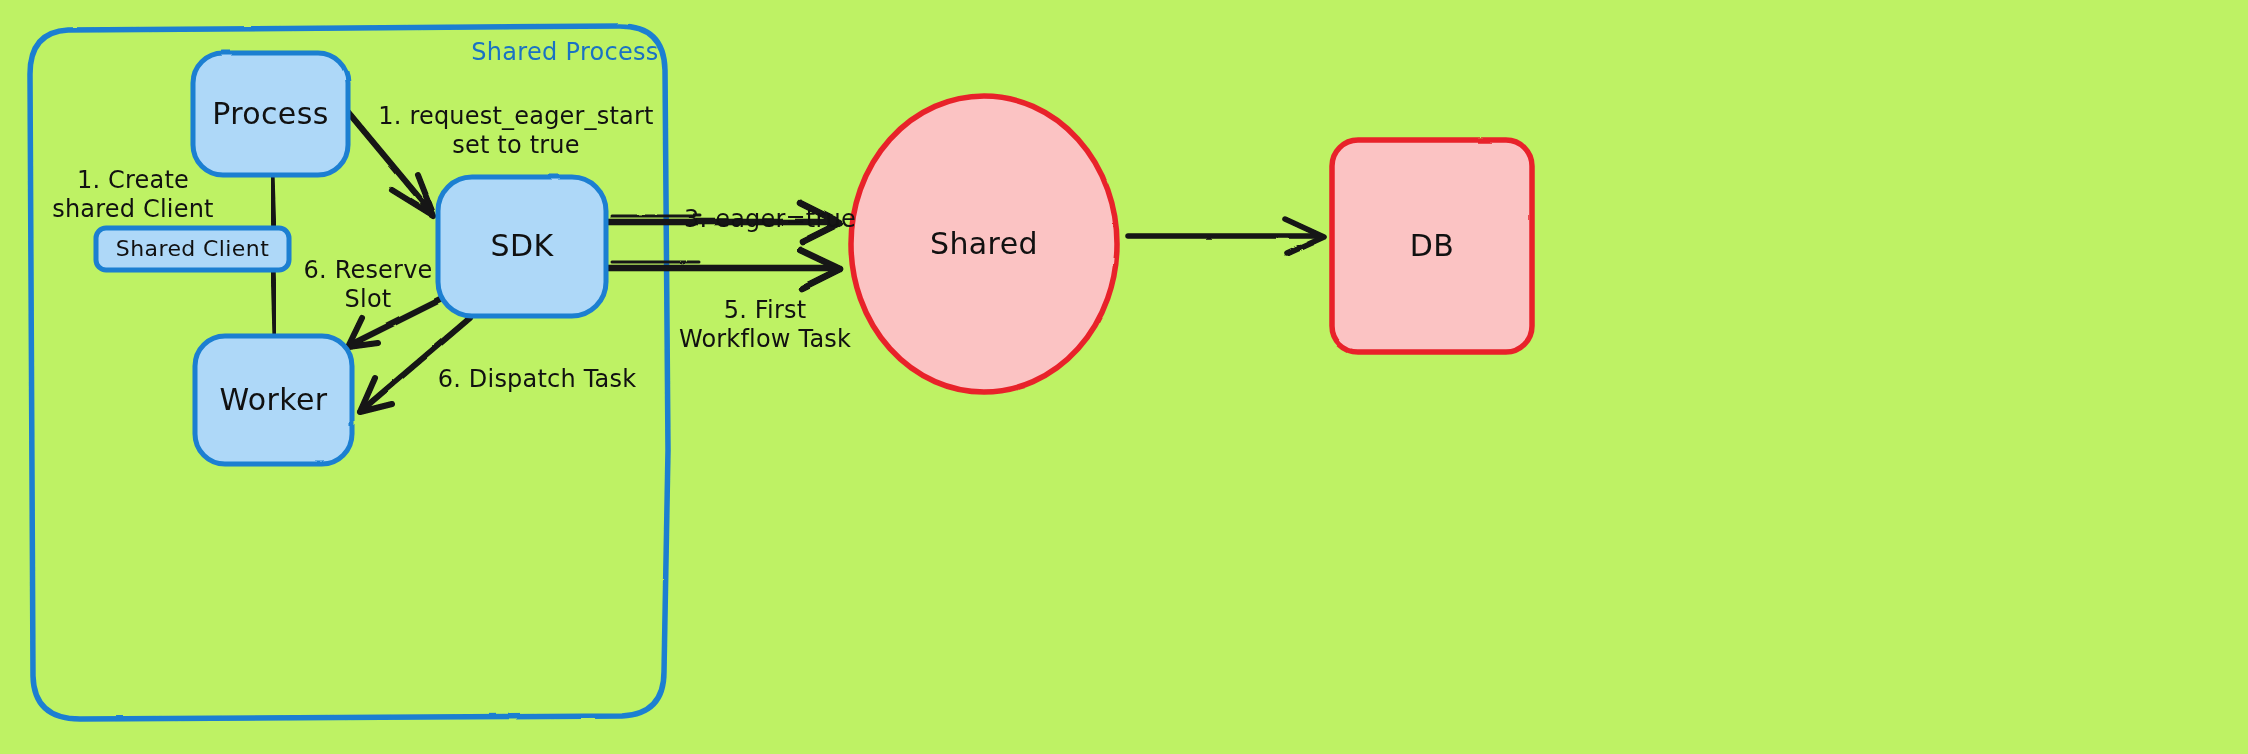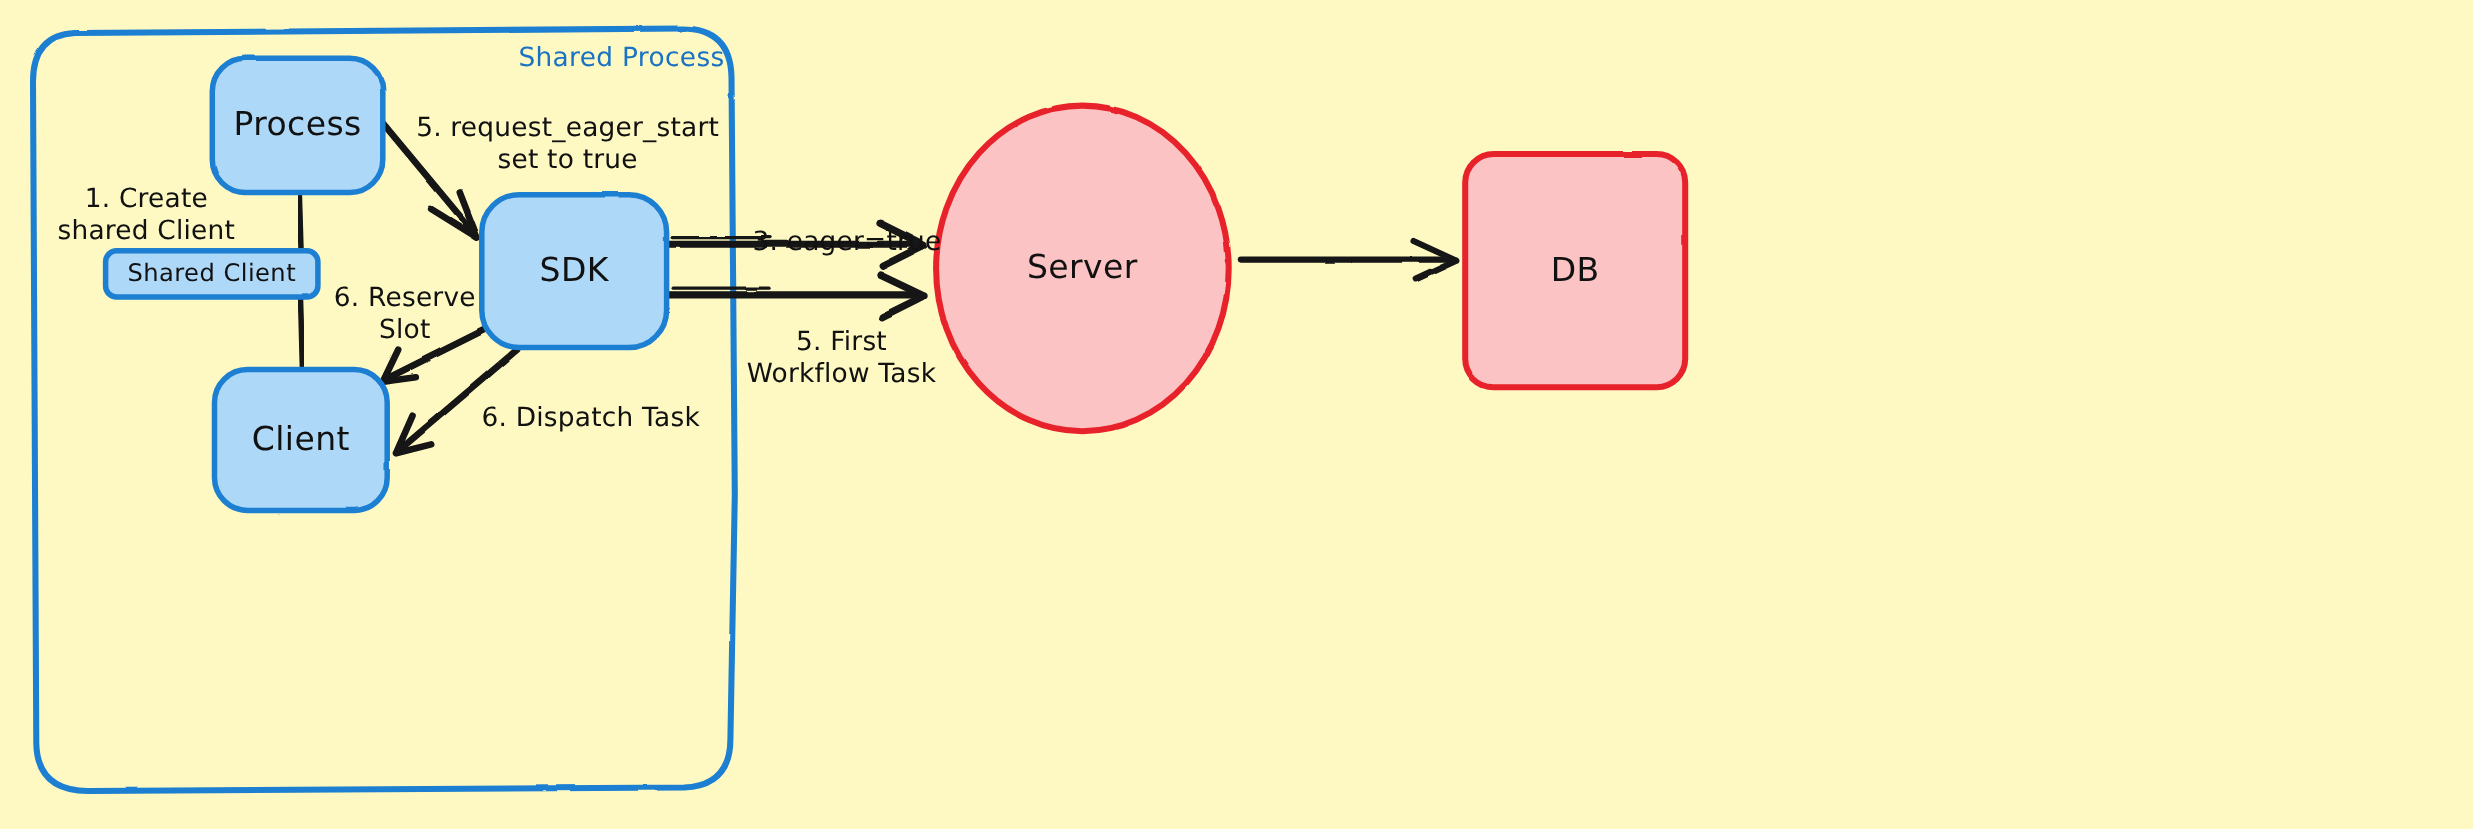--- a/index.html
+++ b/index.html
@@ -8,21 +8,21 @@
     padding: 0;
     background: #ffffff;
   }
   body {
     font-family: "DejaVu Sans", sans-serif;
   }
   #canvas {
     position: relative;
     width: 2248px;
     height: 754px;
-    background: #fef9c3;
+    background: #bef264;
     overflow: hidden;
   }
   svg.layer {
     position: absolute;
     left: 0;
     top: 0;
     width: 2248px;
     height: 754px;
   }
   .node-label,
@@ -144,32 +144,32 @@
       <rect x="1332" y="140" width="200" height="212" rx="26" ry="26" fill="#fbc3c3" stroke="#e8232a" stroke-width="5.5"></rect>
     </g>
   </svg>
 
   <div class="group-label center-box" style="left:440px; top:38px; width:250px; height:30px;">Shared Process</div>
 
   <div class="node-label center-box" style="left:193px; top:53px; width:155px; height:122px;">Process</div>
 
   <div class="node-label small center-box" style="left:96px; top:228px; width:193px; height:42px;">Shared Client</div>
 
-  <div class="node-label center-box" style="left:195px; top:336px; width:157px; height:128px;">Client</div>
+  <div class="node-label center-box" style="left:195px; top:336px; width:157px; height:128px;">Worker</div>
 
   <div class="node-label center-box" style="left:438px; top:177px; width:168px; height:139px;">SDK</div>
 
-  <div class="node-label center-box" style="left:851px; top:96px; width:266px; height:296px;">Server</div>
+  <div class="node-label center-box" style="left:851px; top:96px; width:266px; height:296px;">Shared</div>
 
   <div class="node-label center-box" style="left:1332px; top:140px; width:200px; height:212px;">DB</div>
 
   <div class="edge-label center-box" style="left:18px; top:160px; width:230px; height:70px;">1. Create
 shared Client</div>
 
-  <div class="edge-label center-box" style="left:366px; top:96px; width:300px; height:70px;">5. request_eager_start
+  <div class="edge-label center-box" style="left:366px; top:96px; width:300px; height:70px;">1. request_eager_start
 set to true</div>
 
   <div class="edge-label center-box" style="left:288px; top:250px; width:160px; height:70px;">6. Reserve
 Slot</div>
 
   <div class="edge-label center-box" style="left:660px; top:165px; width:220px; height:36px;margin-top:37px;">3. eager=true</div>
 
 
   <div class="edge-label center-box" style="left:640px; top:290px; width:250px; height:70px;">5. First
 Workflow Task</div>

